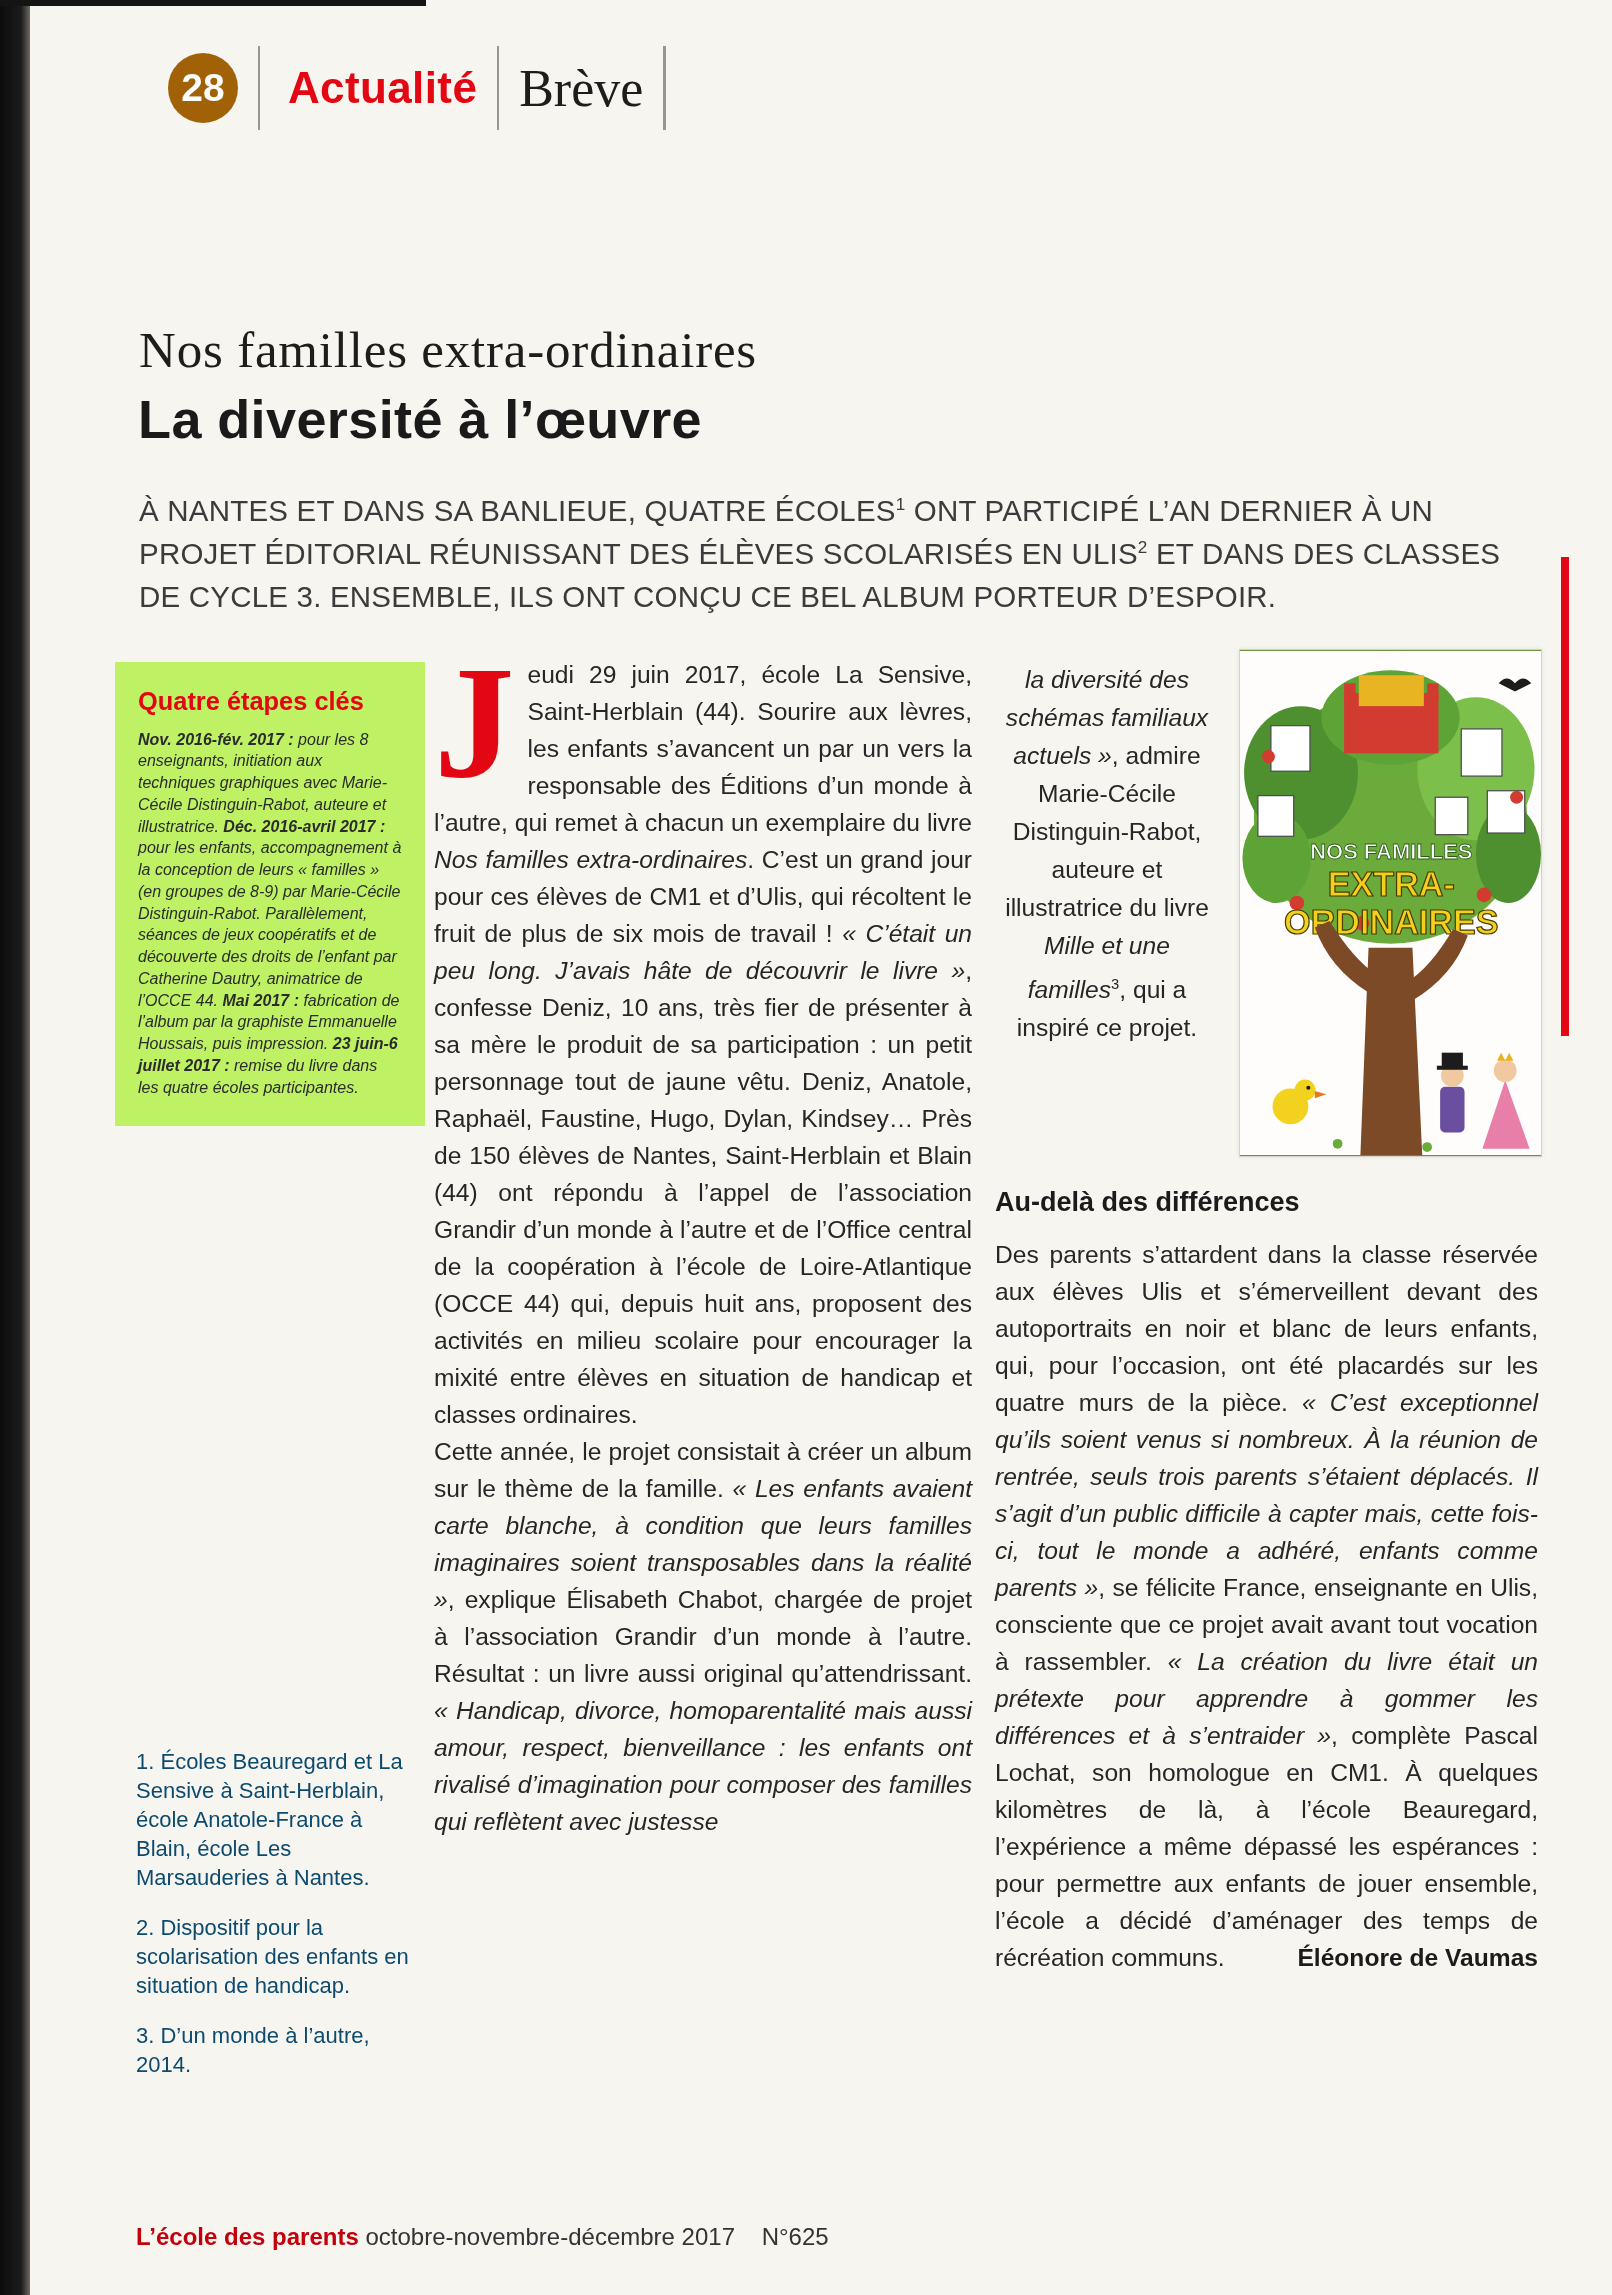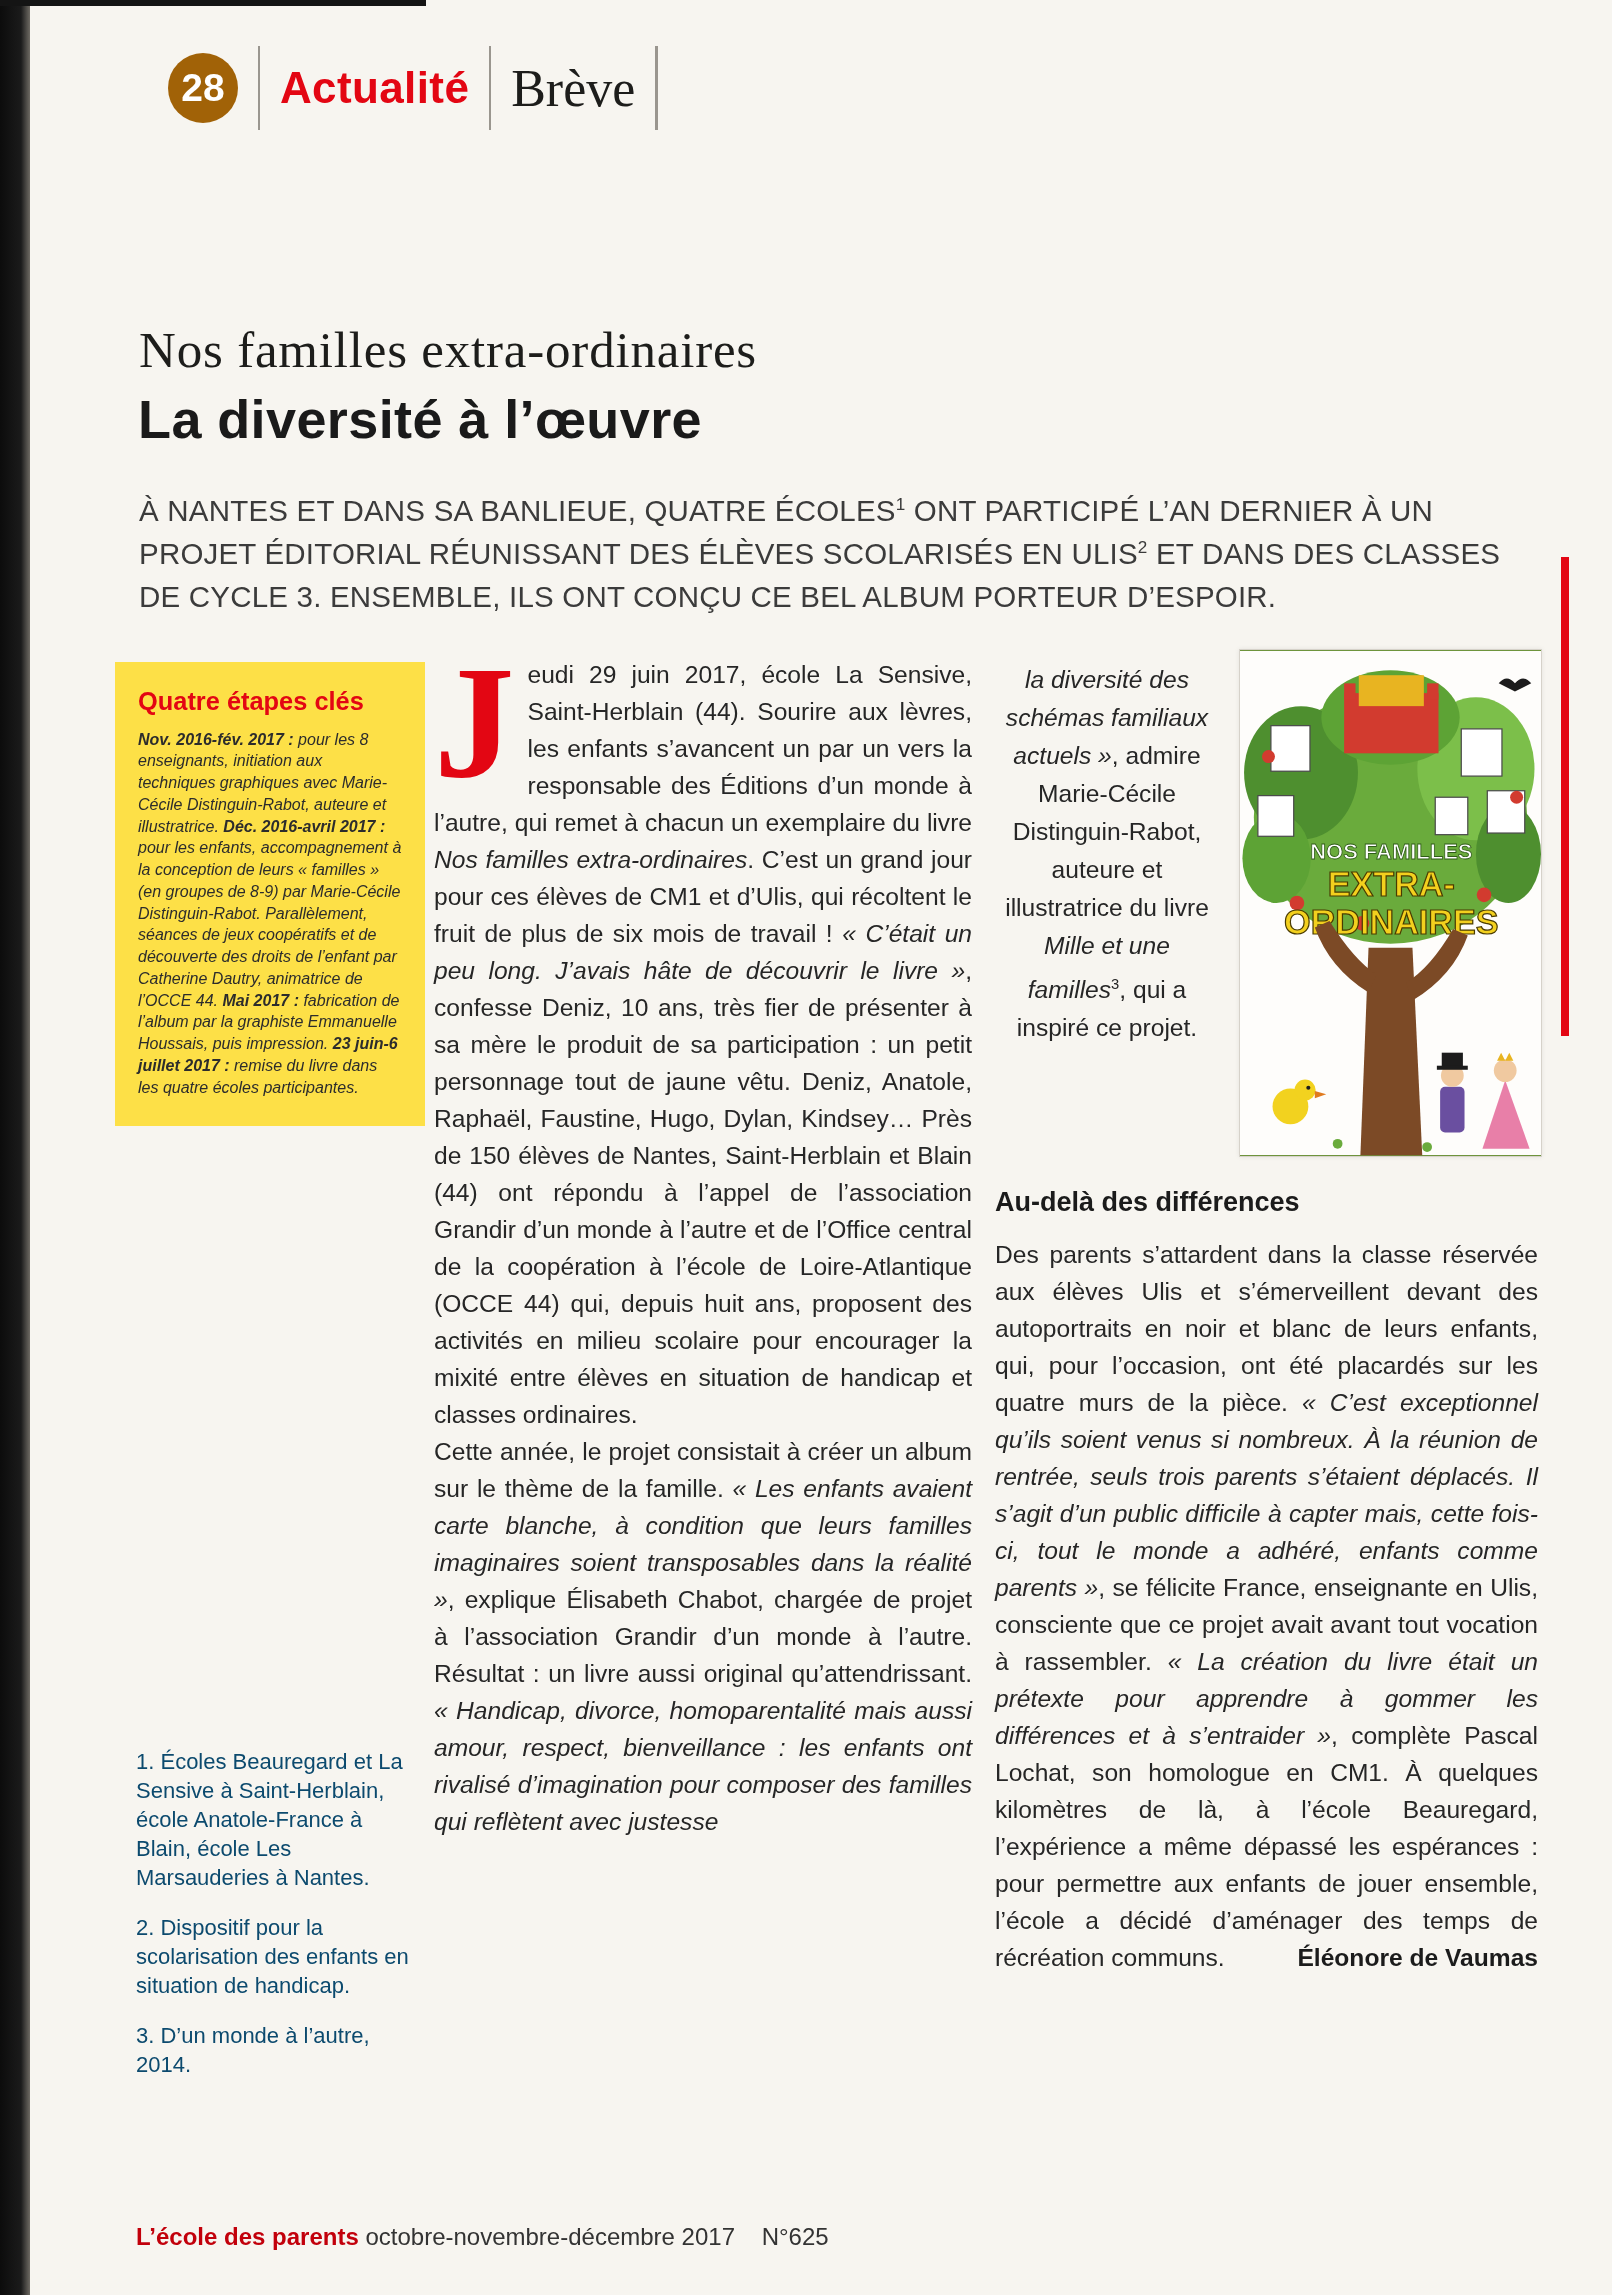--- a/index.html
+++ b/index.html
@@ -28,21 +28,21 @@
 
   
   .header { position: absolute; left: 168px; top: 43px; display: flex; align-items: center; height: 90px; }
   .page-num {
     width: 70px; height: 70px; border-radius: 50%;
     background: #a16207; color: #fff;
     font-size: 39px; font-weight: bold;
     display: flex; align-items: center; justify-content: center;
   }
   .hdr-sep { width: 2.5px; height: 84px; background: #9a968f; margin: 0 19.7px; }
-  .section-label { font-size: 44px; font-weight: bold; letter-spacing: 0.4px; }
+  .section-label { font-size: 44px; font-weight: bold; letter-spacing: 0.4px; margin-left: 8px; }
   .subsection-label { font-family: "Liberation Serif", serif; font-size: 52px; color: #1d1d1b; }
 
   
   .kicker {
     position: absolute; left: 139px; top: 321px;
     font-family: "Liberation Serif", serif;
     font-size: 51px; color: #1d1d1b; letter-spacing: 0.8px;
   }
   .title {
     position: absolute; left: 138px; top: 388px;
@@ -51,21 +51,21 @@
   .standfirst {
     position: absolute; left: 139px; top: 490px; width: 1377px;
     font-size: 29.5px; line-height: 1.45; color: #3b3b3b; letter-spacing: 0.2px;
   }
   .standfirst sup { font-size: 58%; vertical-align: super; }
 
   
   .sidebar {
     position: absolute; left: 115px; top: 662px; width: 310px;
     padding: 24.6px 23px 28px 23px;
-    background: #fde047;
+    background: #bef264;
   }
   .sidebar-title { font-size: 25.4px; font-weight: bold; margin-bottom: 13px; }
   .sidebar-body {
     font-style: italic; font-size: 16px; line-height: 1.36; color: #2c2c2c;
     text-align: left;
   }
   .sidebar-body b { font-weight: bold; }
 
   .footnotes {
     position: absolute; left: 136px; top: 1747px; width: 283px;

